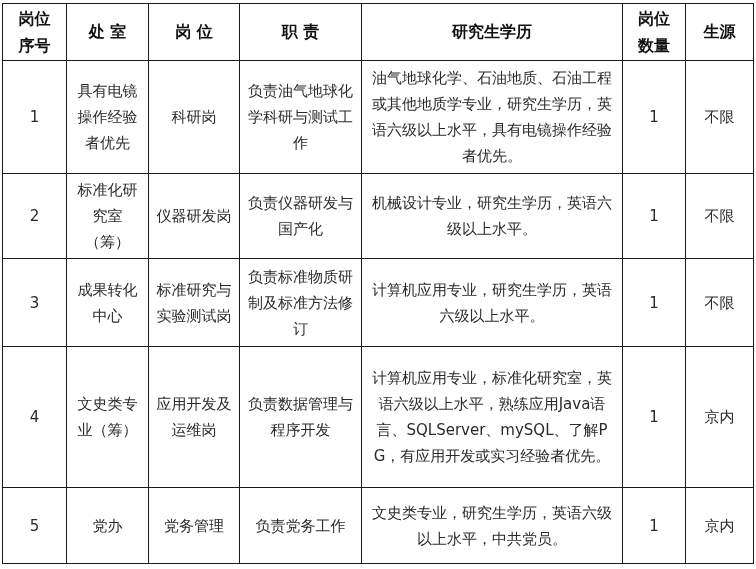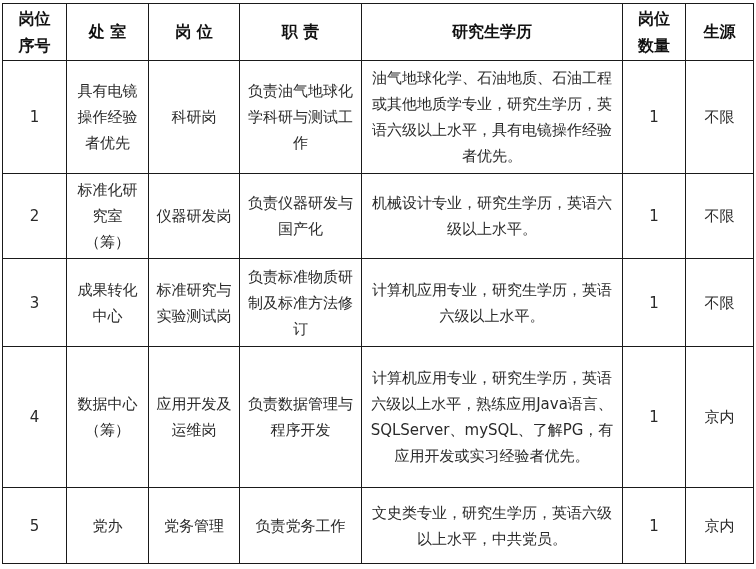--- a/index.html
+++ b/index.html
@@ -79,24 +79,24 @@
     <td>成果转化中心</td>
     <td>标准研究与实验测试岗</td>
     <td>负责标准物质研制及标准方法修订</td>
     <td class="cond">计算机应用专业，研究生学历，英语六级以上水平。</td>
     <td class="num">1</td>
     <td>不限</td>
   </tr>
 
   <tr class="r4">
     <td class="num">4</td>
-    <td>数据中心（筹）</td>
+    <td>文史类专业（筹）</td>
     <td>应用开发及运维岗</td>
     <td>负责数据管理与程序开发</td>
-    <td class="cond">计算机应用专业，研究生学历，英语六级以上水平，熟练应用Java语言、SQLServer、mySQL、了解PG，有应用开发或实习经验者优先。</td>
+    <td class="cond">计算机应用专业，标准化研究室，英语六级以上水平，熟练应用Java语言、SQLServer、mySQL、了解PG，有应用开发或实习经验者优先。</td>
     <td class="num">1</td>
     <td>京内</td>
   </tr>
 
   <tr class="r5">
     <td class="num">5</td>
     <td>党办</td>
     <td>党务管理</td>
     <td>负责党务工作</td>
     <td class="cond">文史类专业，研究生学历，英语六级以上水平，中共党员。</td>

